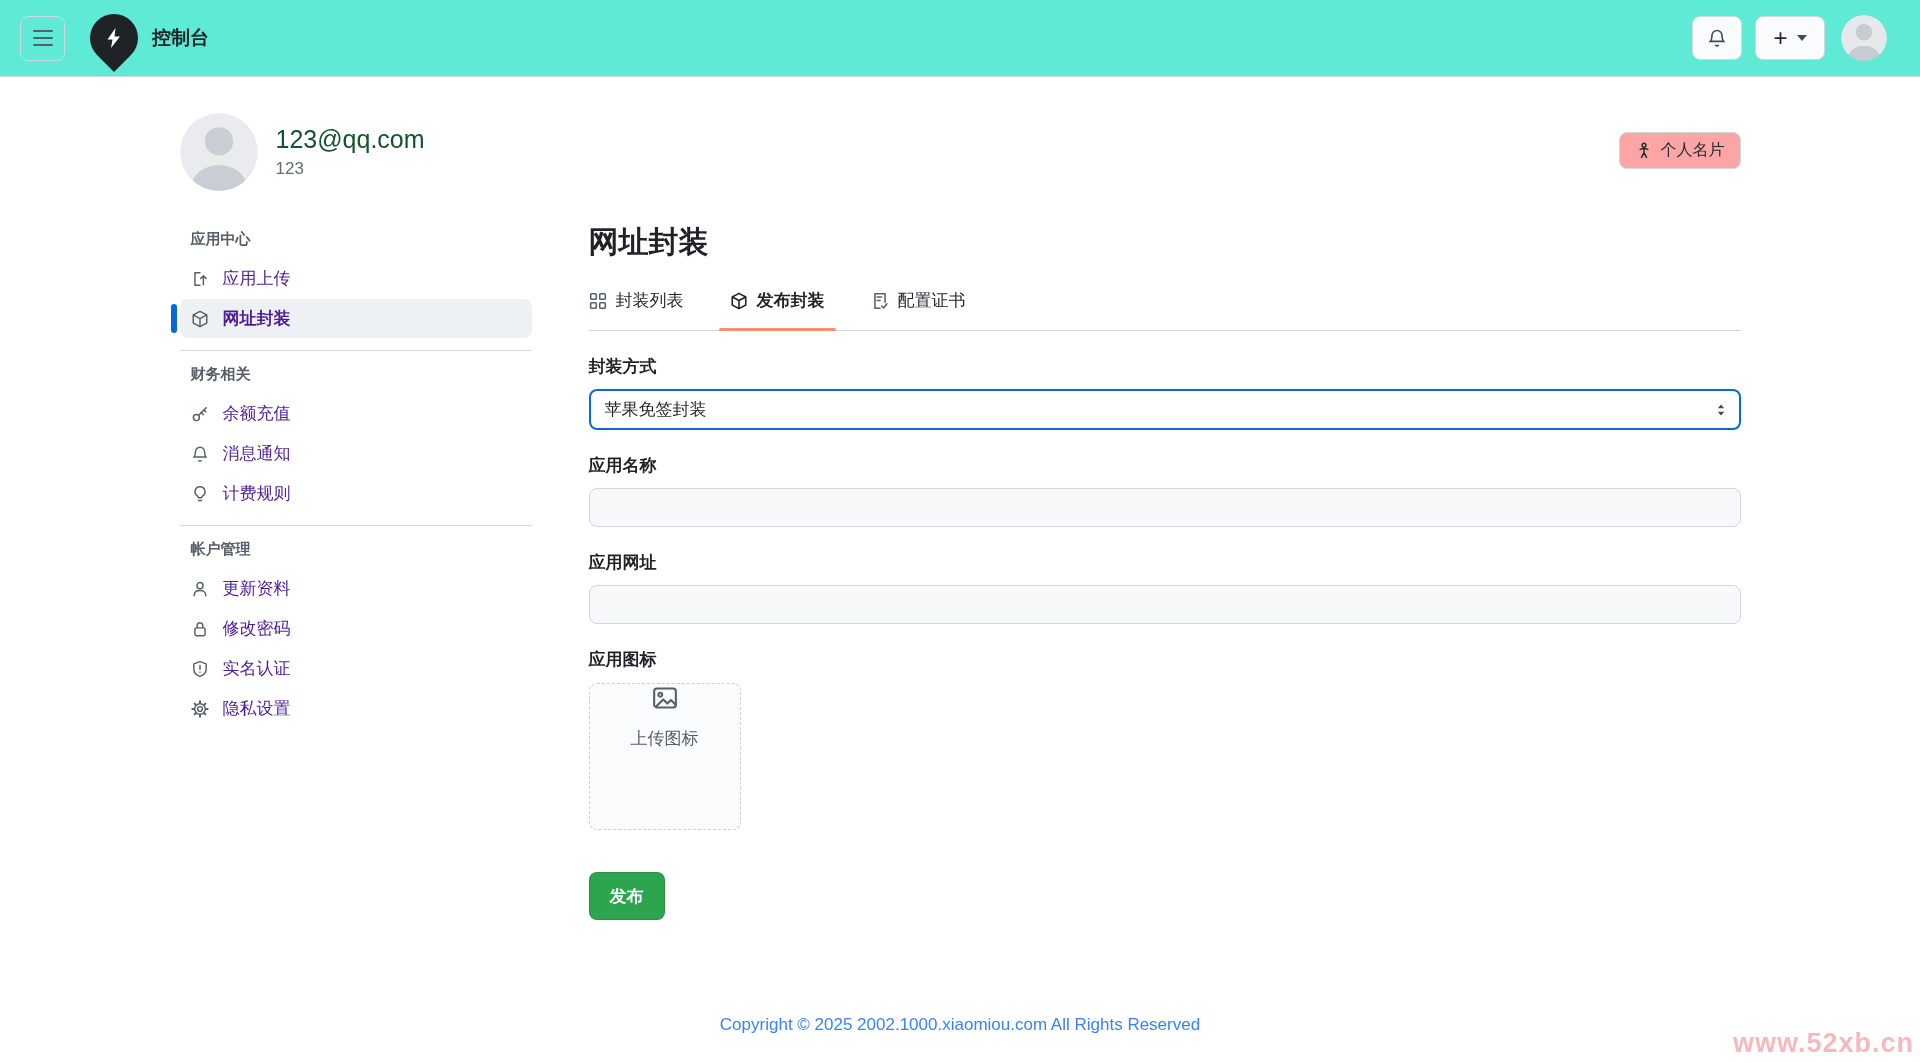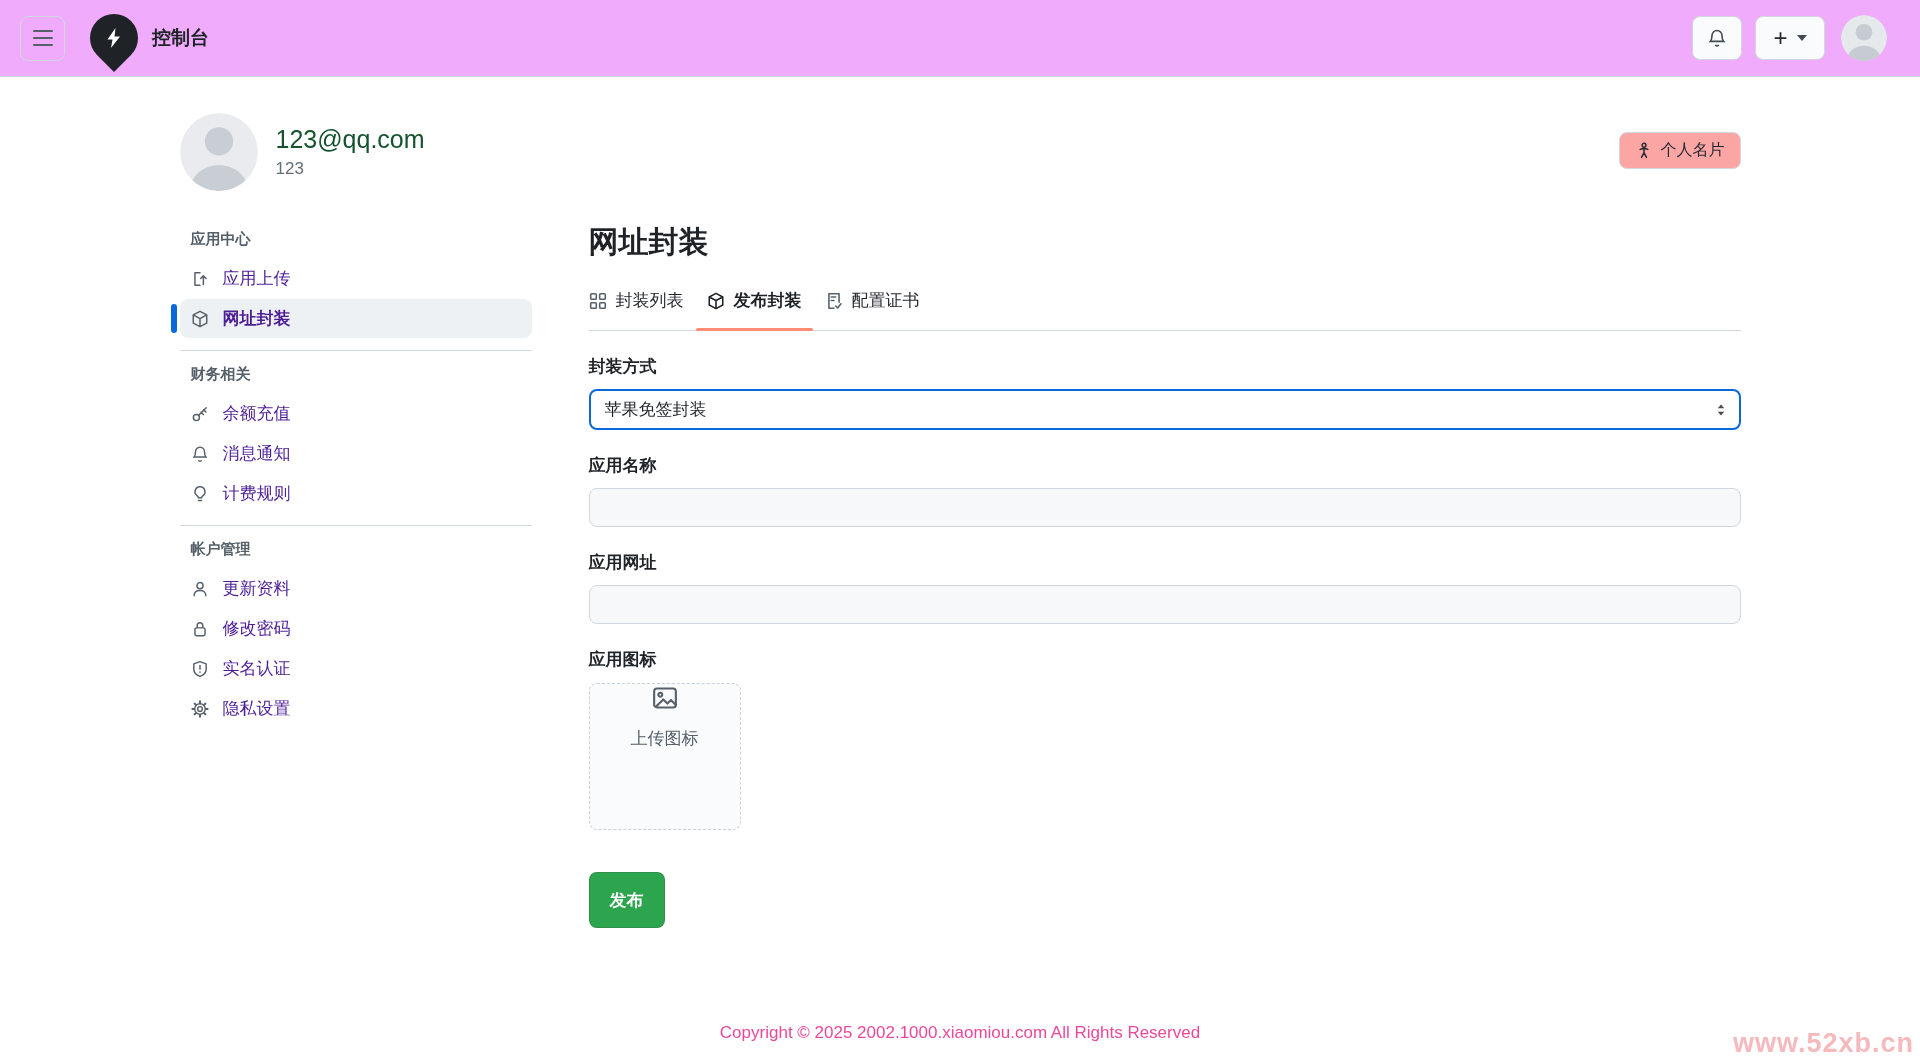--- a/index.html
+++ b/index.html
@@ -7,21 +7,21 @@
   body {
     font-family: "Liberation Sans", "DejaVu Sans", sans-serif;
     background: #ffffff;
     color: #1f2328;
     position: relative;
     overflow: hidden;
   }
   
   .app-header {
     height: 77px;
-    background: #f0abfc;
+    background: #5eead4;
     border-bottom: 1px solid #d0d7de;
     display: flex;
     align-items: center;
     justify-content: space-between;
     padding: 0 33px 0 20px;
   }
   .h-left, .h-right { display: flex; align-items: center; }
   .menu-btn {
     width: 45px; height: 45px;
     border: 1px solid #d0d7de; border-radius: 8px;
@@ -78,21 +78,21 @@
   .side-item .s-icon { color: #57606a; display: flex; }
   .side-item.active { background: #eef1f3; font-weight: 700; }
   .side-item.active::before {
     content: ""; position: absolute; left: -9px; top: 5px; bottom: 5px; width: 6px;
     background: #0969da; border-radius: 3px;
   }
   .side-divider { border: 0; border-top: 1px solid #d0d7de; margin: 12px 0 14px; }
   
   .main-col { flex: 1; margin-left: 57px; padding-top: 2px; }
   .page-title { font-size: 30px; font-weight: 600; color: #1f2328; }
-  .tabs { display: flex; gap: 23px; border-bottom: 1px solid #d0d7de; margin-top: 18px; }
+  .tabs { display: flex; gap: 46px; border-bottom: 1px solid #d0d7de; margin-top: 18px; }
   .tab {
     display: flex; align-items: center; gap: 9px;
     padding: 8px 0 18px; font-size: 17px; color: #1f2328;
     position: relative; cursor: pointer; background: none; border: none; font-family: inherit;
   }
   .tab .t-icon { color: #57606a; display: flex; }
   .tab.active { font-weight: 700; }
   .tab.active .t-icon { color: #1f2328; }
   .tab.active::after {
     content: ""; position: absolute; left: -11px; right: -11px; bottom: -1px;
@@ -114,27 +114,27 @@
     background: #f6f8fa; border: 1px solid #d0d7de; border-radius: 8px;
     padding: 0 14px; font-size: 17px; color: #1f2328; font-family: inherit;
   }
   .upload-box {
     width: 152px; height: 147px; margin-top: 12px;
     border: 1px dashed #c9d1d9; border-radius: 8px; background: #fafbfc;
     display: flex; flex-direction: column; align-items: center; gap: 15px;
     color: #57606a; font-size: 17px; cursor: pointer; font-family: inherit;
   }
   .publish-btn {
-    margin-top: 42px; height: 56px; padding: 0 20px;
+    margin-top: 42px; height: 48px; padding: 0 20px;
     background: #2da44e; color: #ffffff;
     border: 1px solid rgba(27,31,36,0.15); border-radius: 8px;
     font-size: 17px; font-weight: 600; cursor: pointer; font-family: inherit;
   }
   
-  .page-footer { text-align: center; color: #ec4899; font-size: 17px; margin-top: 95px; }
+  .page-footer { text-align: center; color: #3b82f6; font-size: 17px; margin-top: 95px; }
   .watermark {
     position: absolute; right: 6px; bottom: 4px;
     color: #f6b9bd; font-size: 27px; font-weight: 700; letter-spacing: 1px;
   }
 </style>
 </head>
 <body>
 
 <header class="app-header">
   <div class="h-left">

